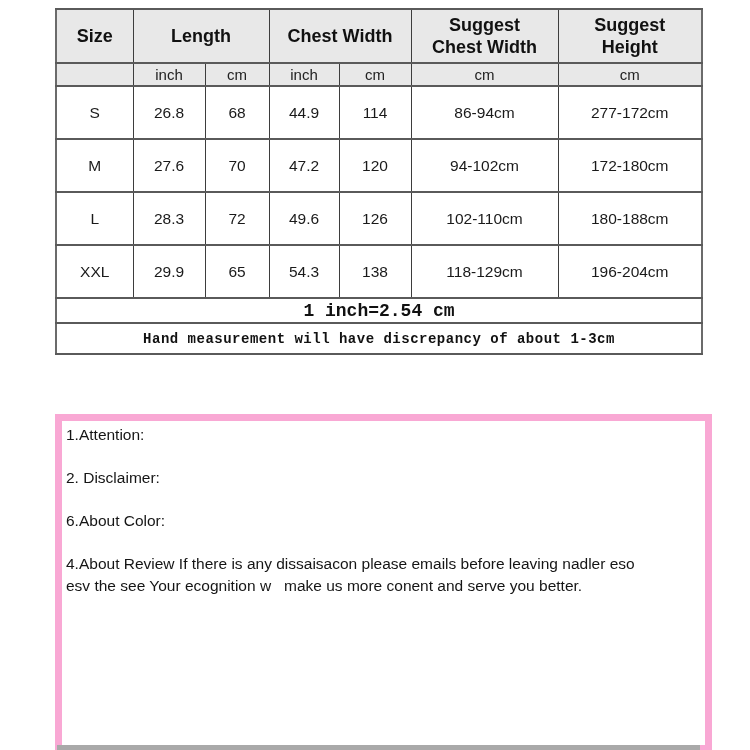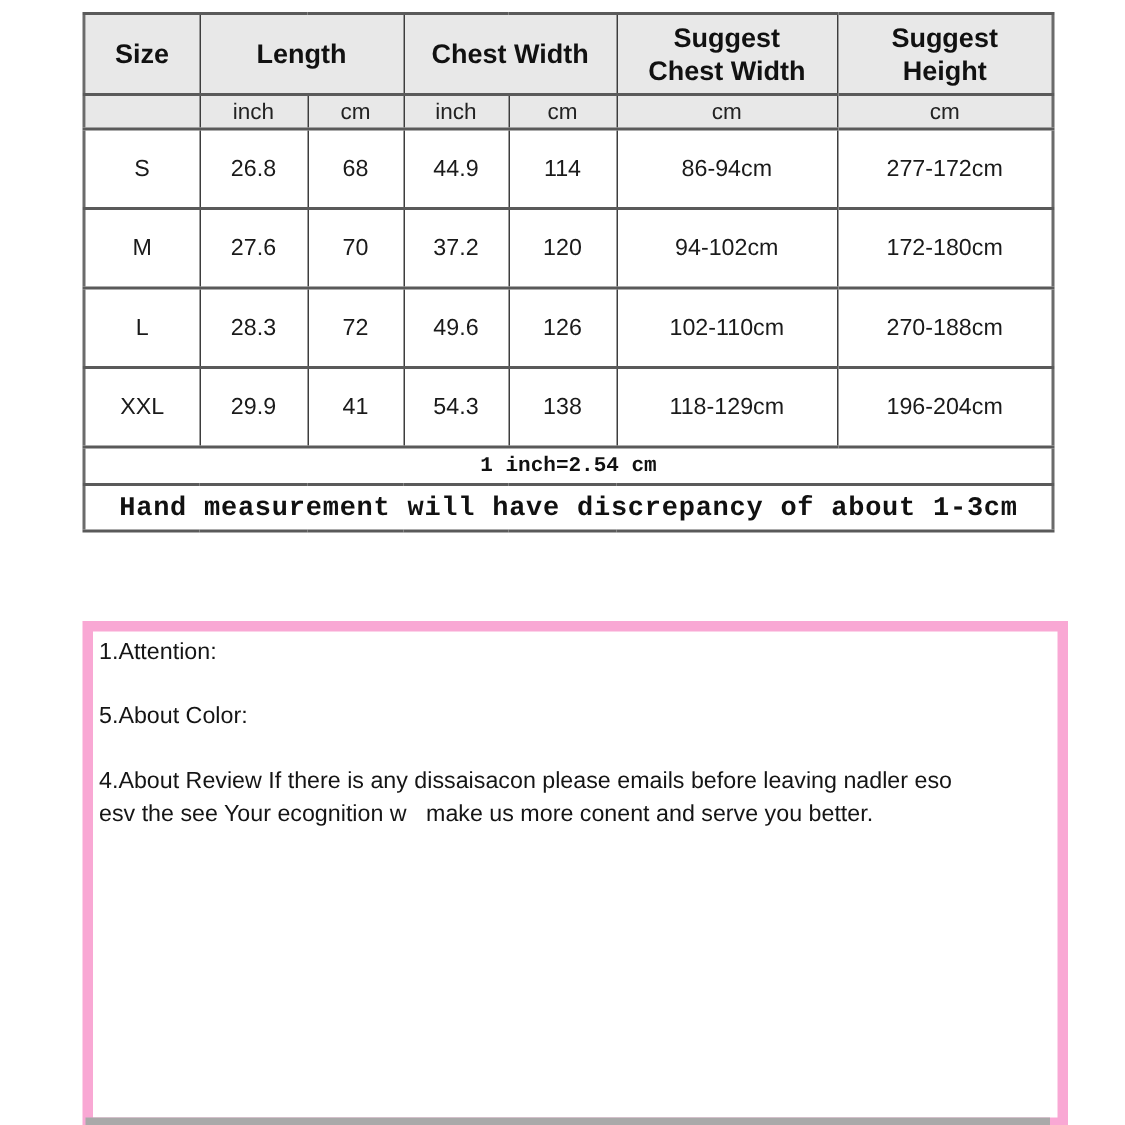--- a/index.html
+++ b/index.html
@@ -62,23 +62,23 @@
     font-size: 15.5px;
     color: #1a1a1a;
   }
   tr.mono-row td {
     background: #ffffff;
     font-family: "Liberation Mono", "DejaVu Sans Mono", monospace;
     font-weight: bold;
     color: #111;
   }
   tr.conversion-row { height: 25px; }
-  tr.conversion-row td { font-size: 14px; }
+  tr.conversion-row td { font-size: 18px; }
   tr.measurement-row { height: 31px; }
-  tr.measurement-row td { font-size: 18px; letter-spacing: 0.5px; }
+  tr.measurement-row td { font-size: 14px; letter-spacing: 0.5px; }
   
   .notes-panel {
     position: absolute;
     left: 55px;
     top: 414px;
     width: 637px;
     height: 321px;
     border: 7px solid #f9a8d4;
     background: #ffffff;
     padding: 3px 2px 0 4px;
@@ -144,55 +144,56 @@
         <td>68</td>
         <td>44.9</td>
         <td>114</td>
         <td>86-94cm</td>
         <td>277-172cm</td>
       </tr>
       <tr class="size-row">
         <td>M</td>
         <td>27.6</td>
         <td>70</td>
-        <td>37.2</td>
+        <td>47.2</td>
         <td>120</td>
         <td>94-102cm</td>
         <td>172-180cm</td>
       </tr>
       <tr class="size-row">
         <td>L</td>
         <td>28.3</td>
         <td>72</td>
         <td>49.6</td>
         <td>126</td>
         <td>102-110cm</td>
-        <td>270-188cm</td>
+        <td>180-188cm</td>
       </tr>
       <tr class="size-row">
         <td>XXL</td>
         <td>29.9</td>
-        <td>41</td>
+        <td>65</td>
         <td>54.3</td>
         <td>138</td>
         <td>118-129cm</td>
         <td>196-204cm</td>
       </tr>
 
       <tr class="mono-row conversion-row">
         <td colspan="7">1 inch=2.54 cm</td>
       </tr>
       <tr class="mono-row measurement-row">
         <td colspan="7">Hand measurement will have discrepancy of about 1-3cm</td>
       </tr>
     </tbody>
   </table>
 
   <div class="notes-panel">
     <p>1.Attention:</p>
-    <p class="section-gap">5.About Color:</p>
+    <p class="section-gap">2. Disclaimer:</p>
+    <p class="section-gap">6.About Color:</p>
     <p class="section-gap">4.About Review If there is any dissaisacon please emails before leaving nadler eso
 esv the see Your ecognition w   make us more conent and serve you better.</p>
   </div>
 
   <div class="bottom-strip"></div>
 
 </div>
 
 </body></html>

